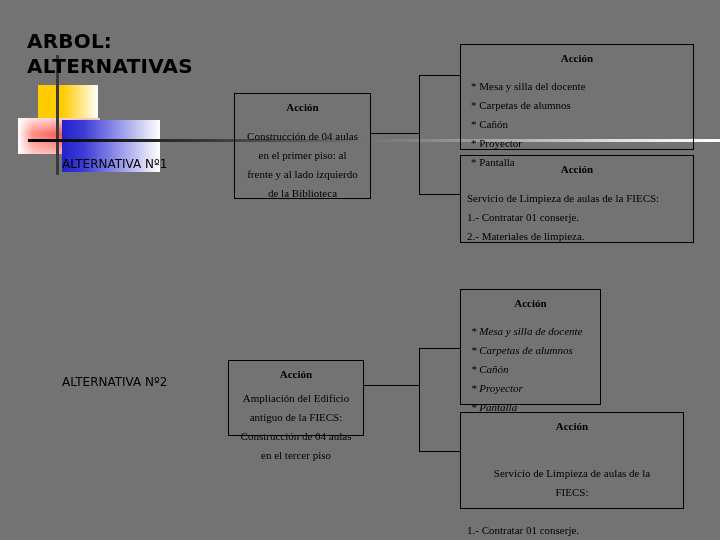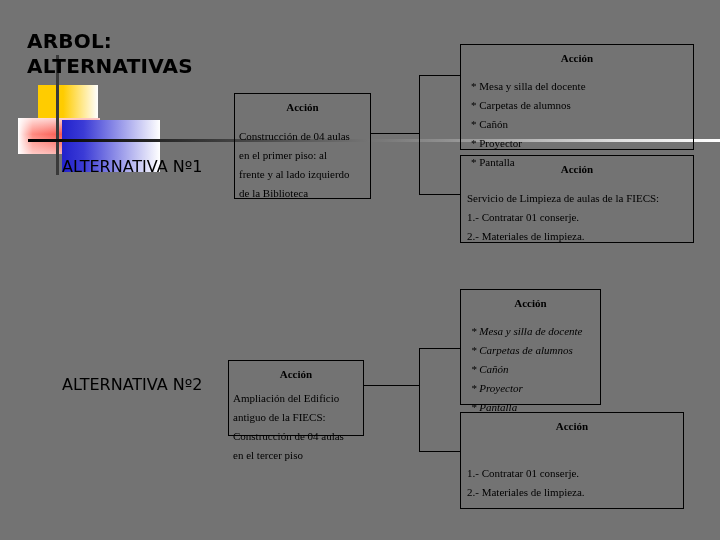--- a/index.html
+++ b/index.html
@@ -54,21 +54,21 @@
   }
   .line-h{
     position:absolute;left:28px;top:139px;height:3px;width:692px;
     background:linear-gradient(to right,#000000 0%,#2e2e2e 22%,#8f8f8f 60%,#dedede 85%,#ffffff 100%);
   }
 
   
   .alt-label{
     position:absolute;
     font-family:"DejaVu Sans", sans-serif;
-    font-size:16px;
+    font-size:12px;
     color:#000000;
     white-space:nowrap;
   }
   #alt1-label{left:62px;top:157px;}
   #alt2-label{left:62px;top:375px;}
 
   
   .box{
     position:absolute;
     border:1px solid #000000;
@@ -82,21 +82,21 @@
     line-height:13px;
     color:#000000;
     margin-top:7px;
   }
   .box .body{
     font-size:11px;
     line-height:19px;
     color:#000000;
     white-space:pre-line;
   }
-  .body.center{text-align:left;}
+  .body.center{text-align:center;}
   .body.left{text-align:left;padding-left:10px;}
 
   #box-a1{left:234px;top:93px;width:137px;height:106px;}
   #box-a1 .body{margin-top:13px;padding:0 4px;}
 
   #box-a2{left:228px;top:360px;width:136px;height:76px;}
   #box-a2 .body{margin-top:8px;padding:0 4px;}
 
   #box-r1{left:460px;top:44px;width:234px;height:106px;}
   #box-r1 .body{margin-top:12px;}
@@ -197,18 +197,20 @@
     <div class="body left">* Mesa y silla de docente
 * Carpetas de alumnos
 * Cañón
 * Proyector
 * Pantalla</div>
   </div>
 
   <div class="box" id="box-r4">
     <div class="hdr">Acción</div>
     <div class="body">
+      <span class="c">Servicio de Limpieza de aulas de la
+FIECS:</span>
       <span class="l">1.- Contratar 01 conserje.
  2.- Materiales de limpieza.</span>
     </div>
   </div>
 
 </div>
 
 </body></html>

